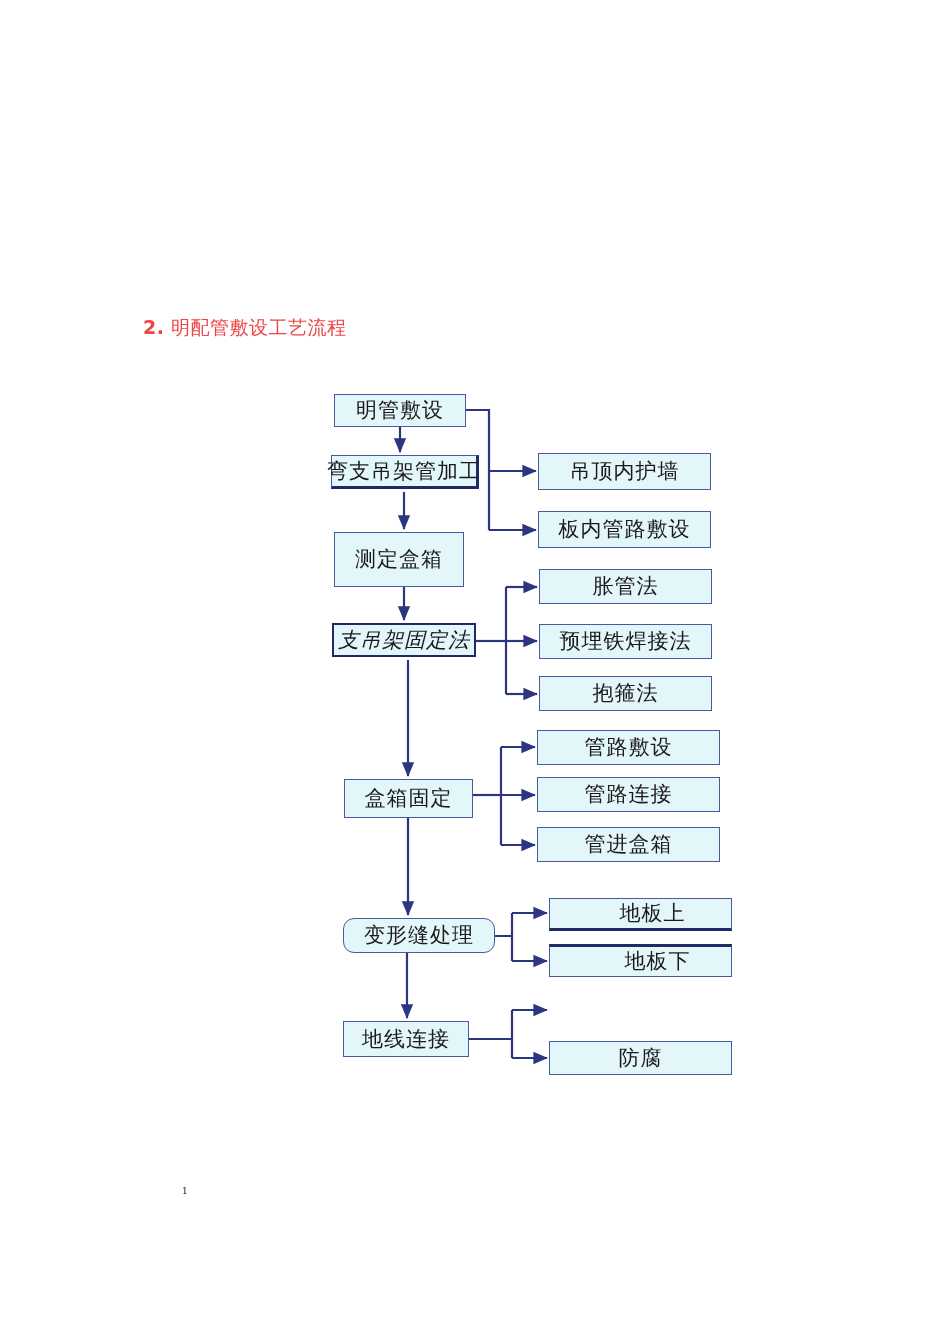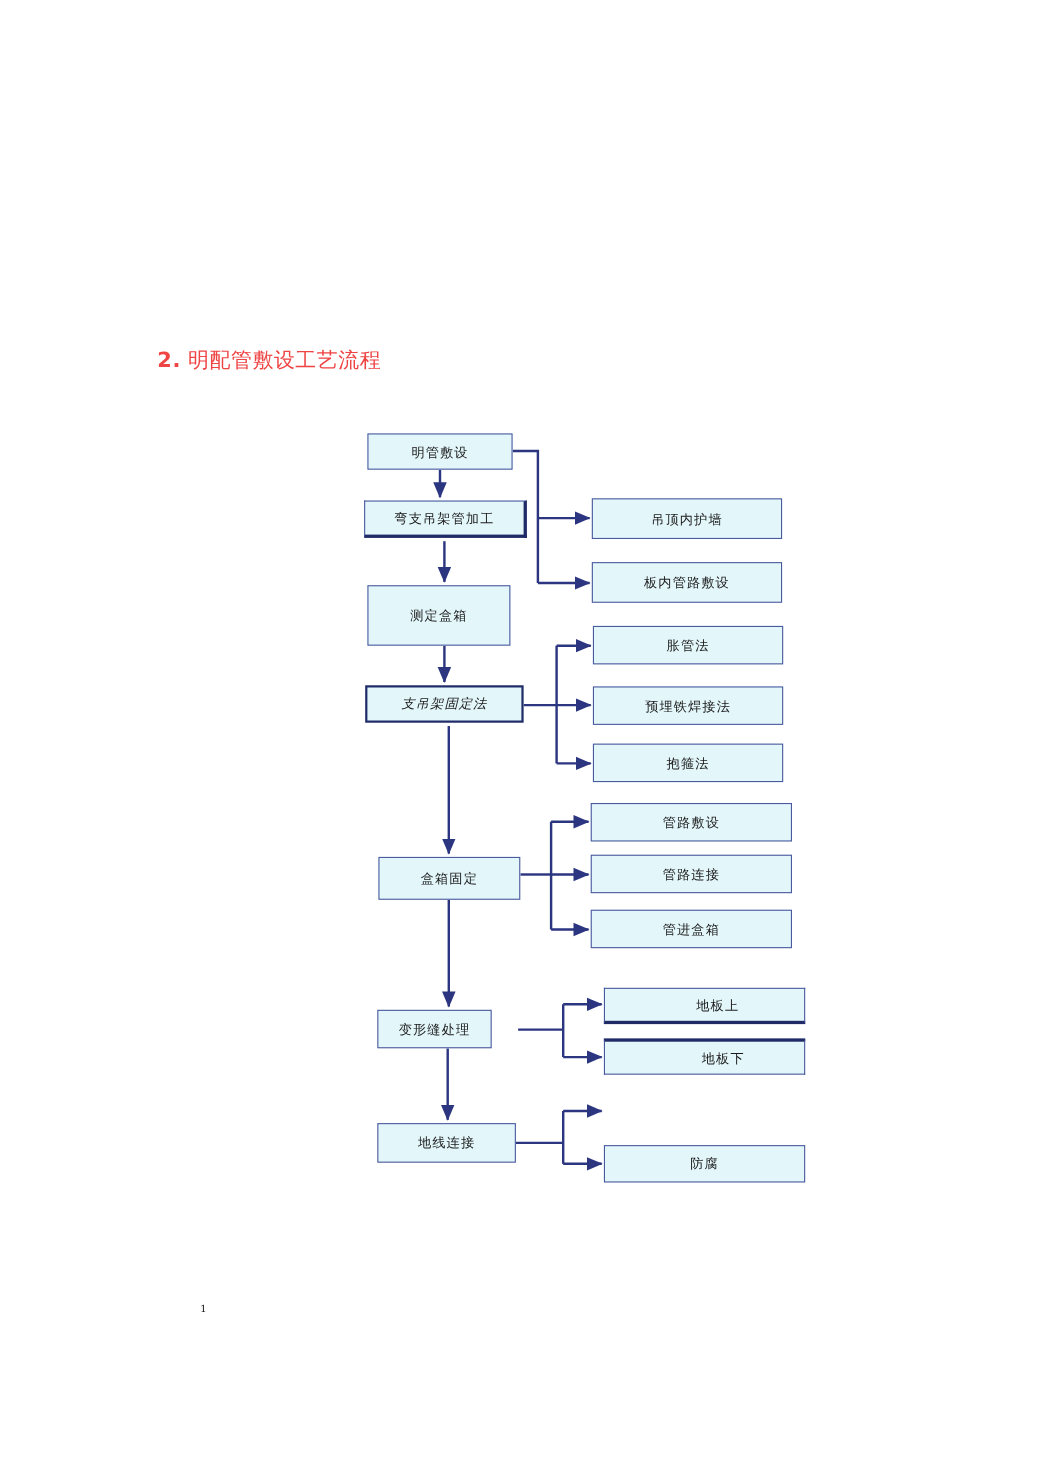--- a/index.html
+++ b/index.html
@@ -39,21 +39,21 @@
   }
   .node {
     position: absolute;
     box-sizing: border-box;
     background: #e3f6fa;
     border: 1px solid #4a5a9e;
     display: flex;
     align-items: center;
     justify-content: center;
     color: #1a1a1a;
-    font-size: 12px;
+    font-size: 21px;
     letter-spacing: 1px;
     white-space: nowrap;
     line-height: 1;
   }
   .node.emph {
     border: 2px solid #1f2a66;
   }
   .node.thick-bottom {
     border-bottom: 3px solid #1f2a66;
   }
@@ -141,21 +141,21 @@
     <div class="node" style="left:334px; top:394px; width:132px; height:33px;">明管敷设</div>
 
     <div class="node shadow-r" style="left:331px; top:455px; width:148px; height:34px;">弯支吊架管加工</div>
 
     <div class="node" style="left:334px; top:532px; width:130px; height:55px;">测定盒箱</div>
 
     <div class="node emph" style="left:332px; top:623px; width:144px; height:34px;font-style:italic;">支吊架固定法</div>
 
     <div class="node" style="left:344px; top:779px; width:129px; height:39px;">盒箱固定</div>
 
-    <div class="node" style="left:343px; top:918px; width:104px; height:35px;">变形缝处理</div>
+    <div class="node" style="left:343px; top:918px; width:152px; height:35px;border-radius:11px;">变形缝处理</div>
 
     <div class="node" style="left:343px; top:1021px; width:126px; height:36px;">地线连接</div>
 
     <div class="node" style="left:538px; top:453px; width:173px; height:37px;">吊顶内护墙</div>
 
     <div class="node" style="left:538px; top:511px; width:173px; height:37px;">板内管路敷设</div>
 
     <div class="node" style="left:539px; top:569px; width:173px; height:35px;">胀管法</div>
 
     <div class="node" style="left:539px; top:624px; width:173px; height:35px;">预埋铁焊接法</div>

